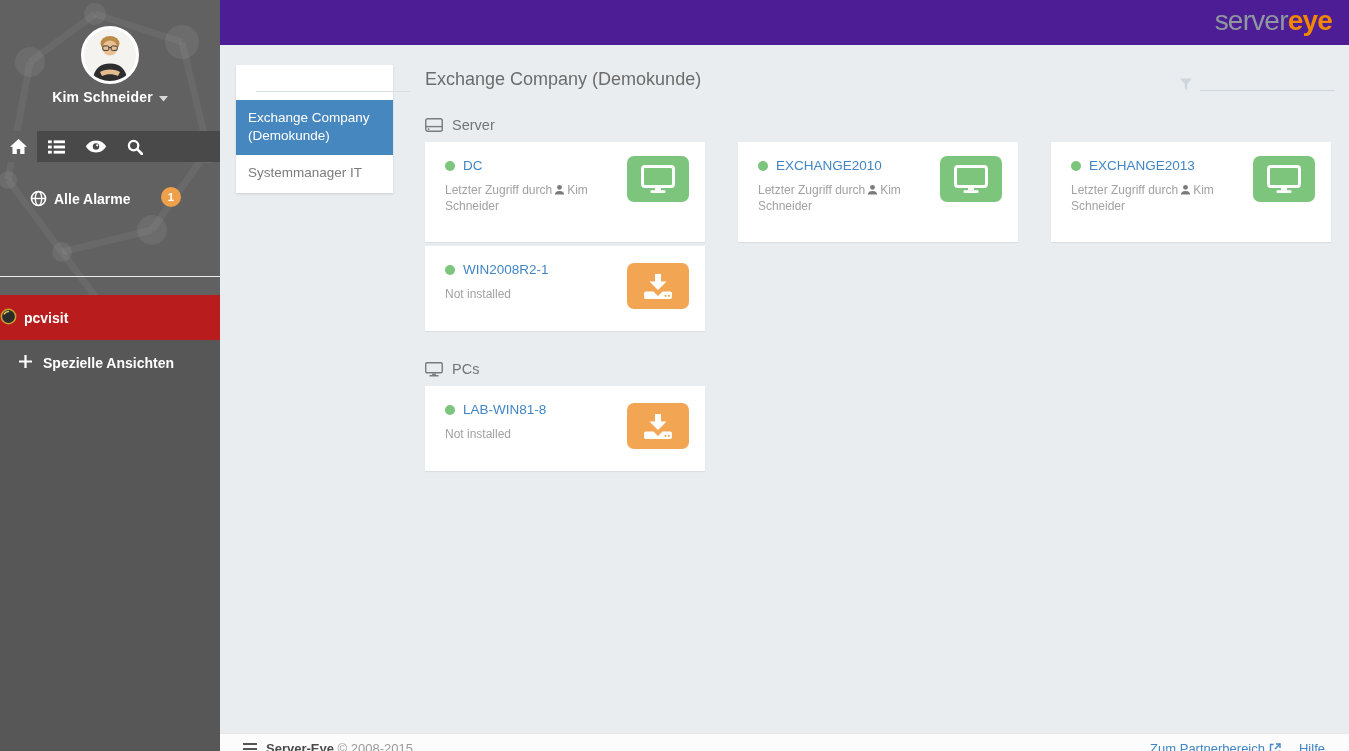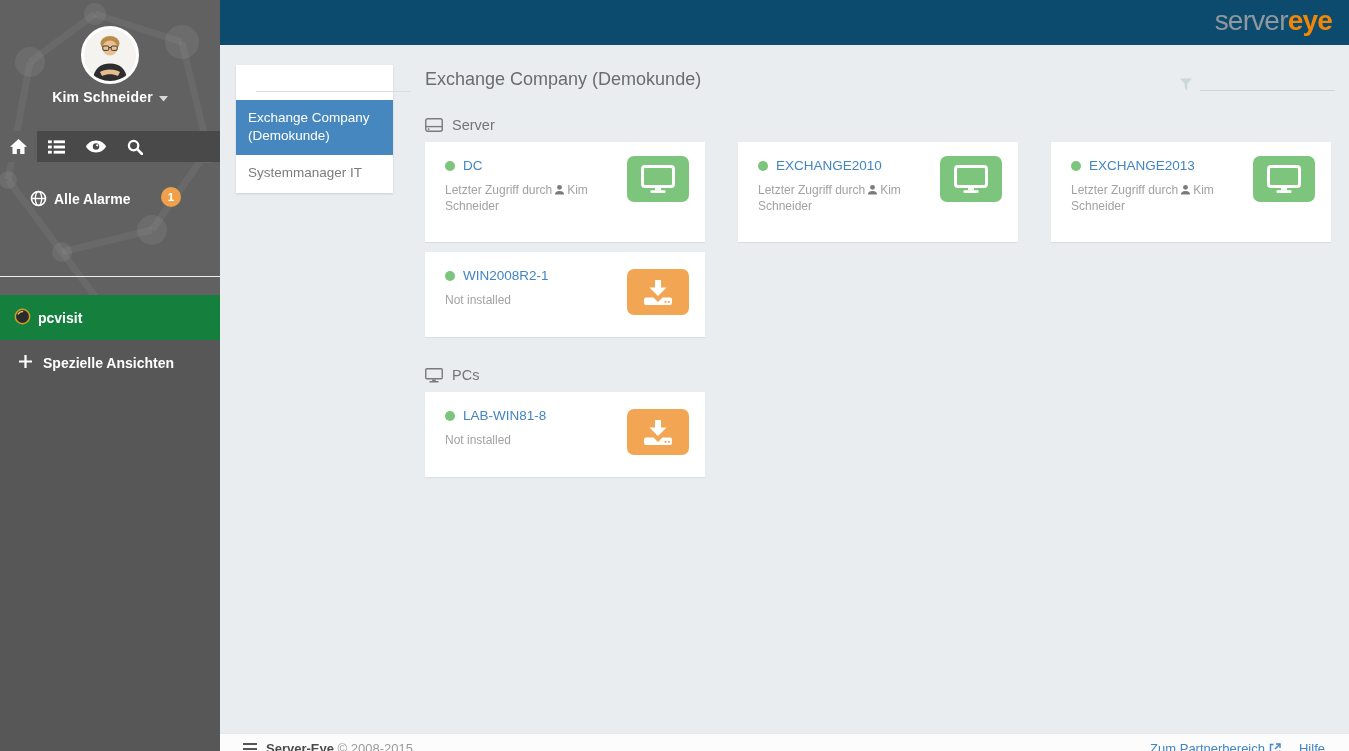--- a/index.html
+++ b/index.html
@@ -13,47 +13,47 @@
   .avatar-wrap { position:absolute; left:81px; top:26px; width:58px; height:58px; border-radius:50%; border:3px solid #fff; overflow:hidden; background:#f4f4f2; }
   .user-name { position:absolute; top:89px; left:0; width:220px; text-align:center; color:#fff; font-size:14px; font-weight:bold; letter-spacing:.2px; }
   .user-name svg { margin-left:6px; }
   .nav-row { position:absolute; left:0; top:131px; width:220px; height:31px; background:#494949; display:flex; }
   .nav-tab { width:39px; height:31px; display:flex; align-items:center; justify-content:center; cursor:pointer; }
   .nav-tab.active { background:#616161; width:37px; }
   .menu-item { position:absolute; left:0; width:191px; height:38px; display:flex; align-items:flex-end; padding-left:30px; color:#fff; font-size:14px; font-weight:bold; cursor:pointer; }
   .menu-item .mi-icon { width:24px; display:flex; justify-content:flex-start; }
   .badge { position:absolute; right:10px; width:20px; height:20px; border-radius:50%; background:#efa04a; color:#fff; font-size:11.5px; font-weight:bold; display:flex; align-items:center; justify-content:center; }
   .sidebar-divider { position:absolute; left:0; top:276px; width:220px; height:1px; background:#ededed; }
-  .pcvisit-row { position:absolute; left:0; top:295px; width:236px; height:45px; background:#15803d; display:flex; align-items:center; padding-left:14px; color:#fff; font-size:14px; font-weight:bold; cursor:pointer; }
+  .pcvisit-row { position:absolute; left:0; top:295px; width:236px; height:45px; background:#b91c1c; display:flex; align-items:center; padding-left:0; color:#fff; font-size:14px; font-weight:bold; cursor:pointer; }
   .pcvisit-row .mi-icon { width:24px; }
   .special-row { position:absolute; left:0; top:340px; width:220px; height:45px; display:flex; align-items:center; padding-left:19px; color:#fff; font-size:14px; font-weight:bold; cursor:pointer; z-index:2; }
   .special-row .mi-icon { width:24px; }
 
   
-  .topbar { position:absolute; left:220px; top:0; right:0; height:54px; background:#0c4a6e; }
+  .topbar { position:absolute; left:220px; top:0; right:0; height:54px; background:#4c1d95; }
   .logo { position:absolute; right:17px; top:5px; font-size:28px; letter-spacing:-0.8px; }
   .logo .lg { color:#8e989e; font-weight:400; }
   .logo .lo { color:#f28705; font-weight:bold; }
 
   
   .content { position:absolute; left:220px; top:45px; right:0; bottom:0; background:#e9edf0; }
 
   .company-panel { position:absolute; left:16px; top:20px; width:157px; background:#fff; box-shadow:0 1px 2px rgba(0,0,0,.12); z-index:3; }
   .filter-row { height:35px; display:flex; align-items:center; gap:8px; padding:0 10px 0 12px; background:#fff; }
   .filter-row input { flex:1; border:none; border-bottom:1px solid #d9dee1; height:18px; font-size:12px; outline:none; background:transparent; }
   .company-item { padding:9px 12px 10px; font-size:13.5px; line-height:1.35; color:#7c7c7c; cursor:pointer; }
   .company-item.selected { background:#4787bf; color:#fff; }
 
   .main-col { position:absolute; left:205px; top:0; right:14px; }
   .page-title { padding-top:24px; font-size:18px; font-weight:400; color:#6c6c6c; }
   .main-filter { position:absolute; top:30px; right:0; display:flex; align-items:flex-end; gap:8px; }
   .main-filter input { width:135px; border:none; border-bottom:1px solid #cdd8dc; height:16px; background:transparent; outline:none; font-size:12px; }
 
   .section-heading { margin-top:27px; display:flex; align-items:center; gap:9px; color:#757575; font-size:14.5px; }
-  .cards { margin-top:9px; display:flex; flex-wrap:wrap; gap:10px 33px;align-items:flex-end; }
+  .cards { margin-top:9px; display:flex; flex-wrap:wrap; gap:4px 33px;align-items:flex-end; }
   .card { width:280px; background:#fff; position:relative; padding:16px 18px 0 20px; box-shadow:0 1px 1px rgba(0,0,0,.06); }
   .card.tall { height:100px; }
   .card.short { height:85px; }
   .card-name { display:flex; align-items:center; gap:8px; font-size:13.5px; color:#4285c4; cursor:pointer; }
   .dot { width:10px; height:10px; border-radius:50%; background:#7cc57c; flex:0 0 auto; }
   .subtitle { margin-top:9px; font-size:12px; color:#a2a2a2; line-height:1.35; width:185px; }
   .subtitle svg { vertical-align:-1px; margin:0 2px; }
   .action-btn { position:absolute; right:16px; top:14px; width:62px; height:46px; border-radius:7px; display:flex; align-items:center; justify-content:center; cursor:pointer; border:none; }
   .card.short .action-btn { top:17px; }
   .action-btn.connect { background:#7dc57d; }

